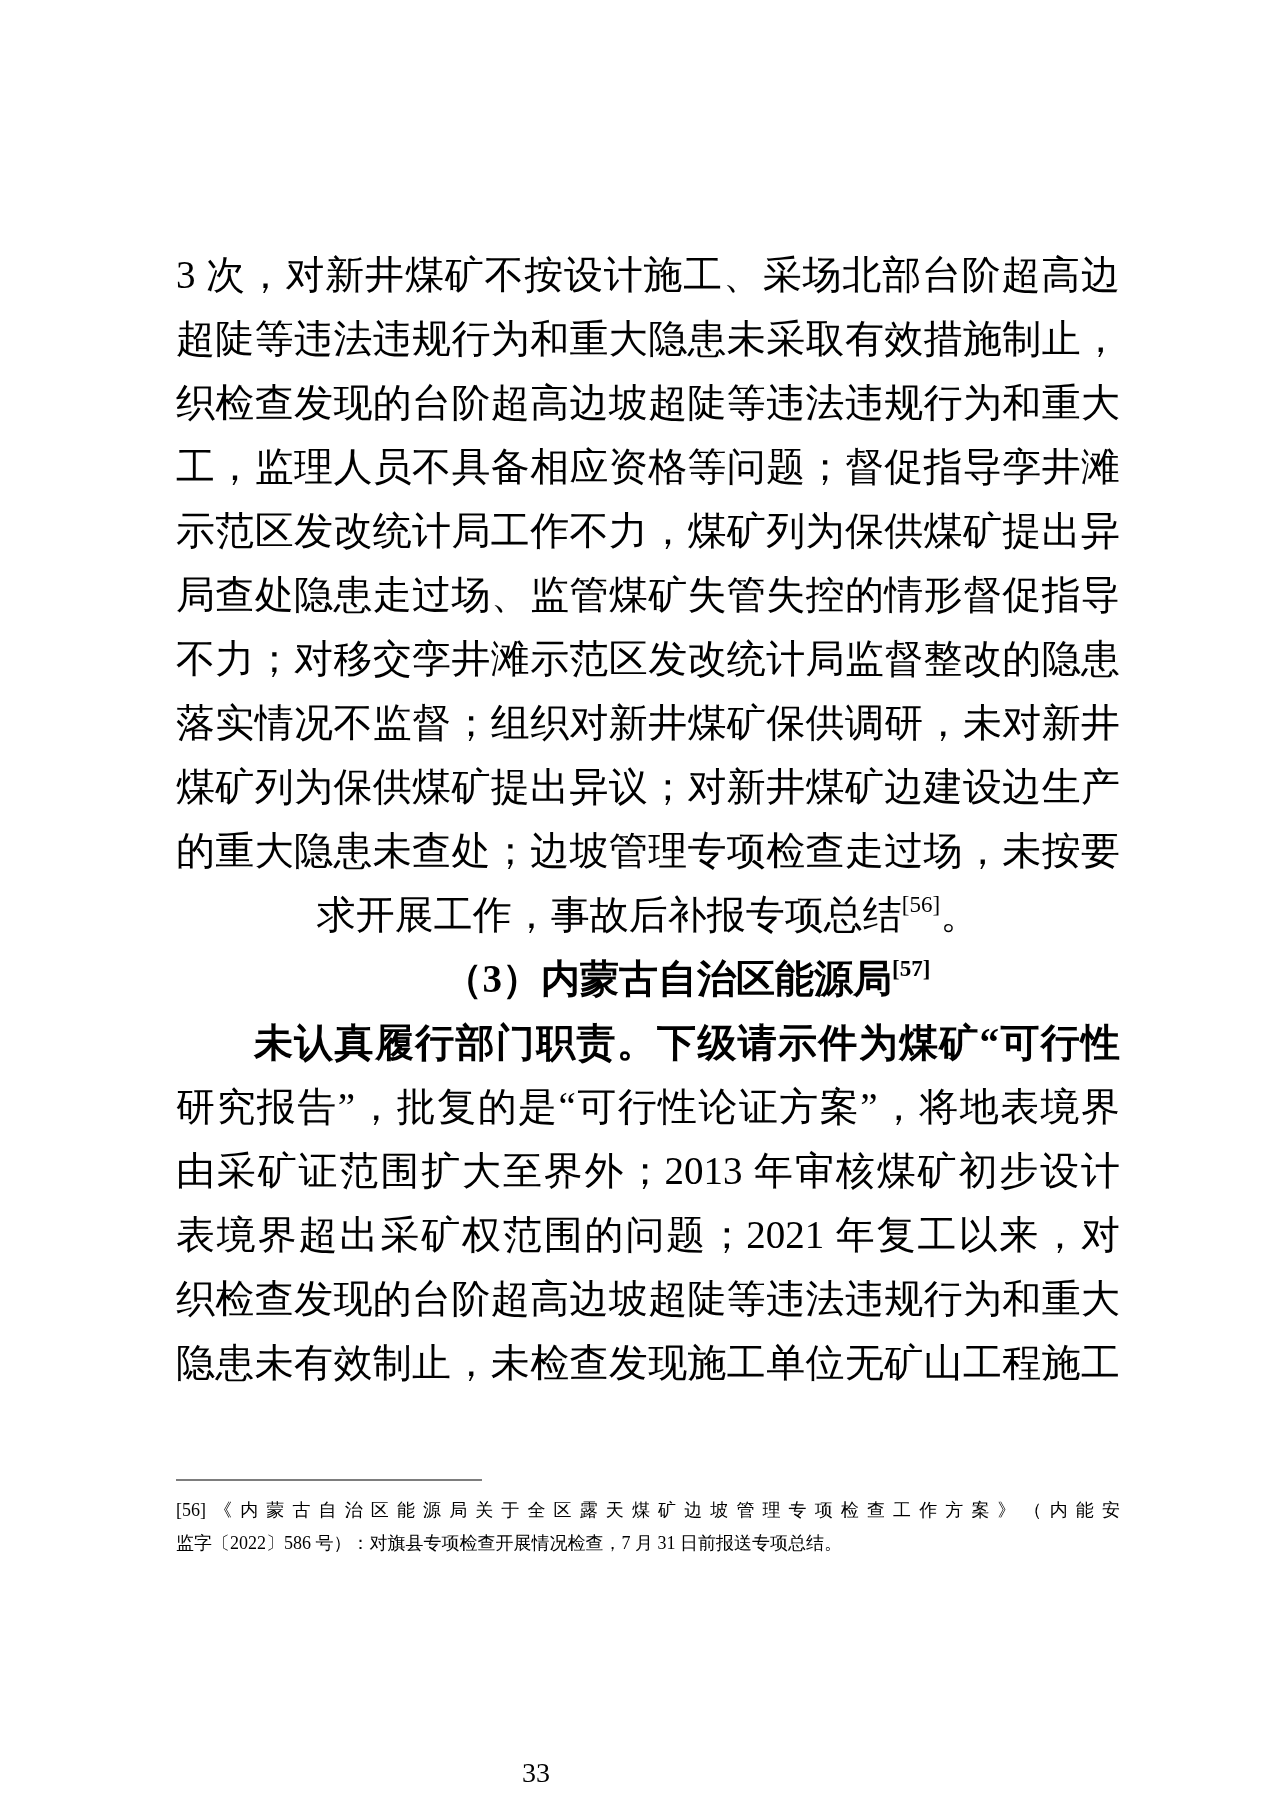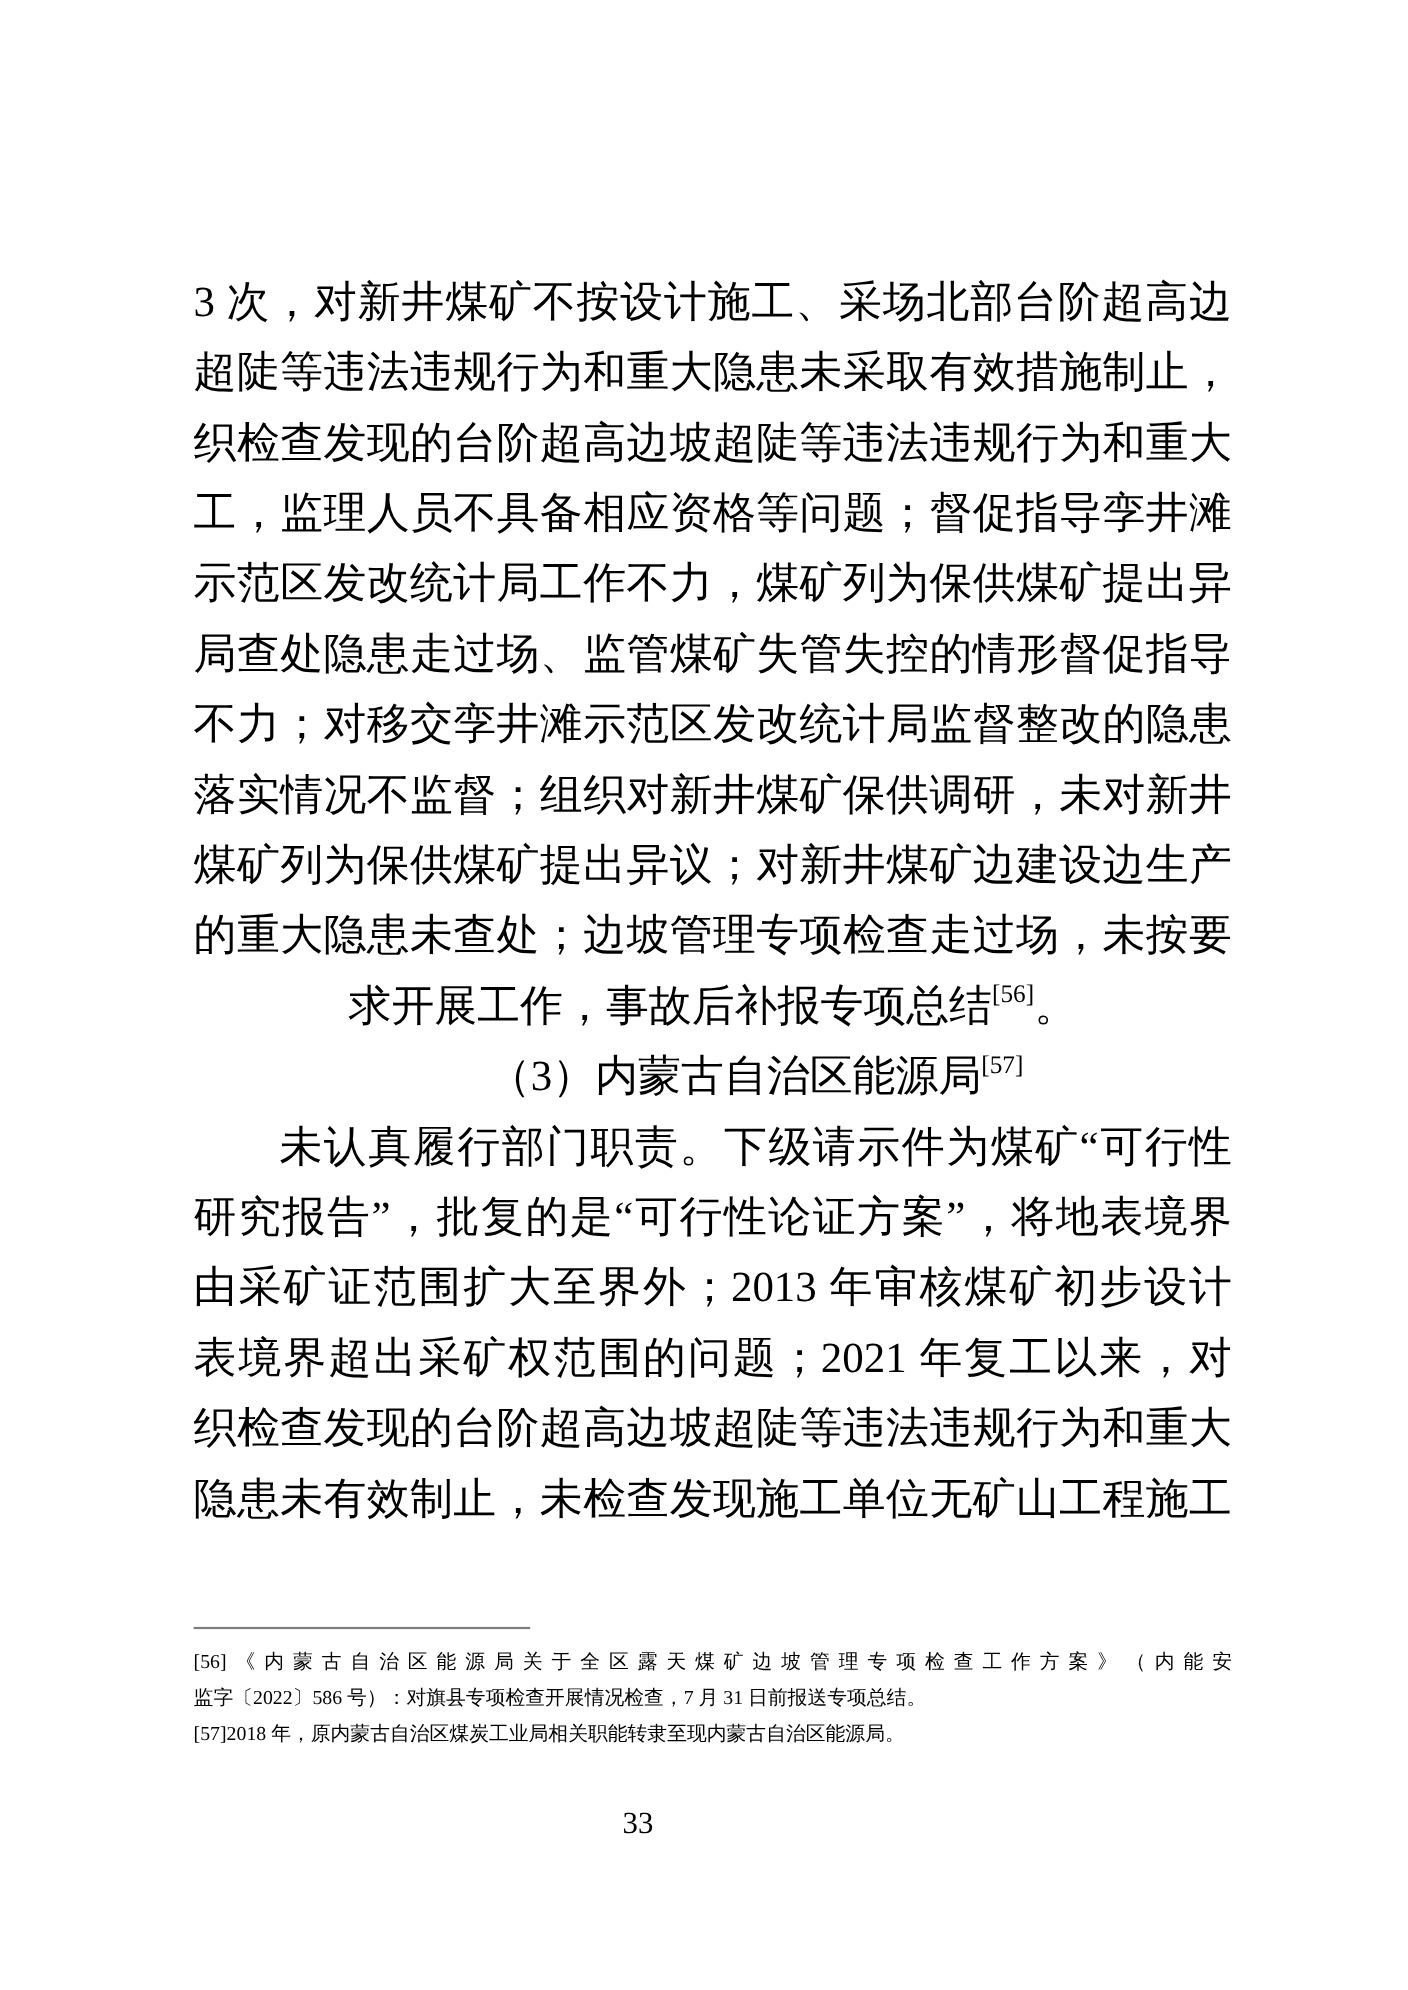--- a/index.html
+++ b/index.html
@@ -28,20 +28,21 @@
     font-size: 39px;
     overflow: hidden;
     text-align: center;
   }
   .just {
     text-align: justify;
     text-align-last: justify;
   }
   .indent2 {
     text-indent: 78px;
+    font-weight: bold;
   }
   sup.supref {
     font-size: 23px;
     line-height: 0;
     vertical-align: 16px;
     letter-spacing: 0;
   }
   .fn-sep {
     position: absolute;
     left: 176px;
@@ -63,26 +64,25 @@
     overflow: hidden;
     text-align: left;
   }
   .fn-just {
     text-align: justify;
     text-align-last: justify;
   }
   .page-number {
     position: absolute;
     left: 0;
-    top: 1643px;
+    top: 1758px;
     width: 1072px;
     text-align: center;
     font-size: 28px;
     line-height: 30px;
-    margin-left: 44px;
   }
 </style>
 </head>
 <body>
 
 <div class="page">
 
   <div class="body-text">
     <div class="ln just">3 次，对新井煤矿不按设计施工、采场北部台阶超高边坡</div>
     <div class="ln just">超陡等违法违规行为和重大隐患未采取有效措施制止，</div>
@@ -105,18 +105,17 @@
     <div class="ln just">表境界超出采矿权范围的问题；2021 年复工以来，对组</div>
     <div class="ln just">织检查发现的台阶超高边坡超陡等违法违规行为和重大</div>
     <div class="ln just">隐患未有效制止，未检查发现施工单位无矿山工程施工</div>
   </div>
 
   <div class="fn-sep"></div>
 
   <div class="footnotes">
     <div class="fn-ln fn-just">[56]《内蒙古自治区能源局关于全区露天煤矿边坡管理专项检查工作方案》（内能安</div>
     <div class="fn-ln">监字〔2022〕586 号）：对旗县专项检查开展情况检查，7 月 31 日前报送专项总结。</div>
-    <div class="fn-ln">[57]2018 年，原内蒙古自治区煤炭工业局相关职能转隶至现内蒙古自治区能源局。</div>
   </div>
 
   <div class="page-number">33</div>
 
 </div>
 
 </body></html>

